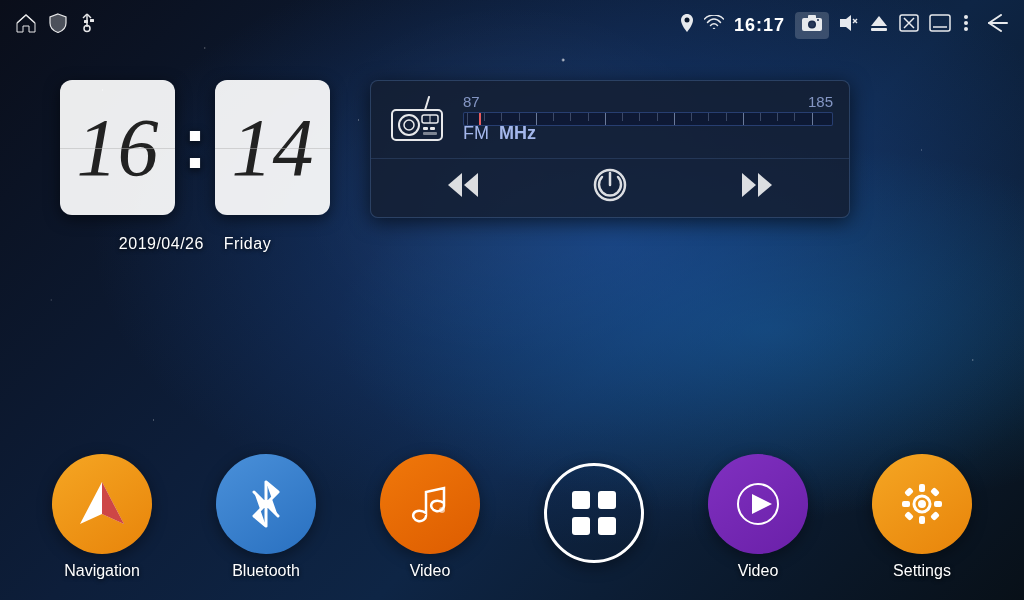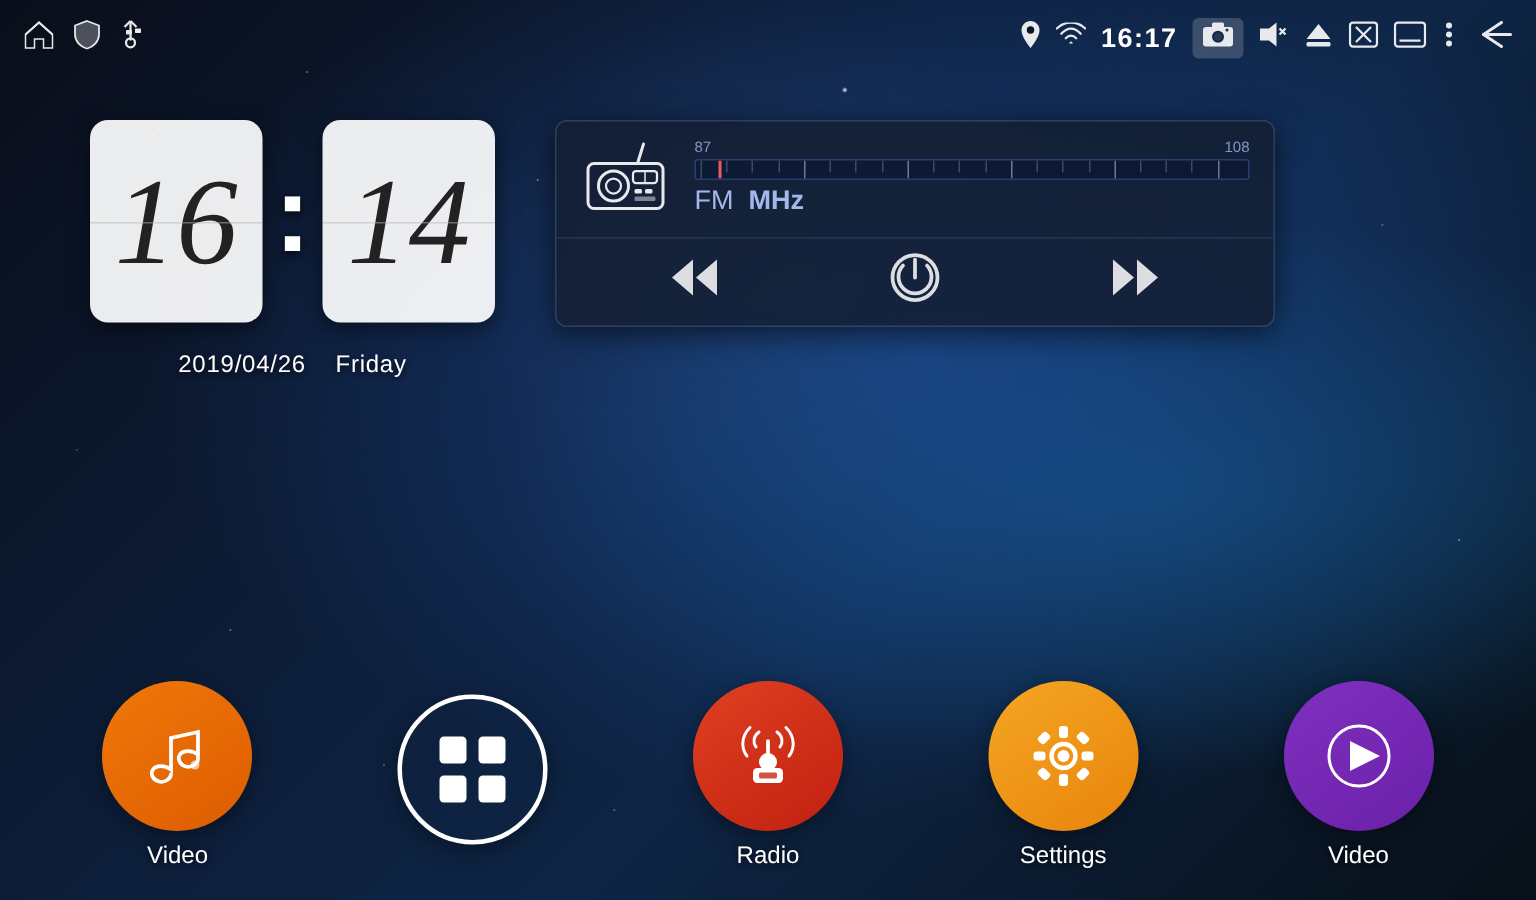--- a/index.html
+++ b/index.html
@@ -462,23 +462,23 @@
 
             <rect x="36" y="32" width="5" height="3" rx="1" fill="white"></rect>
             <rect x="43" y="32" width="5" height="3" rx="1" fill="white"></rect>
             <rect x="36" y="37" width="14" height="3" rx="1" fill="rgba(255,255,255,0.5)"></rect>
           </svg>
         </div>
 
         <div class="radio-freq-display">
 
           <div class="freq-scale">
-            <div style="display:flex; justify-content:space-between; color:rgba(180,200,255,0.7); font-size:10px; margin-bottom:2px;">
+            <div style="display:flex; justify-content:space-between; color:rgba(180,200,255,0.7); font-size:15px; margin-bottom:2px;">
               <span>87</span>
-              <span>108</span>
+              <span>185</span>
             </div>
             <div style="width:100%; height:14px; background:rgba(10,20,50,0.6); border:1px solid rgba(100,150,255,0.3); border-radius:2px; position:relative; overflow:hidden;">
 
               <div style="display:flex; height:100%; padding:0 3px;">
                 <div style="flex:1; border-left:1px solid rgba(200,220,255,0.25); height:100%;"></div>
                 <div style="flex:1; border-left:1px solid rgba(200,220,255,0.25); height:70%;"></div>
                 <div style="flex:1; border-left:1px solid rgba(200,220,255,0.25); height:70%;"></div>
                 <div style="flex:1; border-left:1px solid rgba(200,220,255,0.25); height:70%;"></div>
                 <div style="flex:1; border-left:1px solid rgba(200,220,255,0.5); height:100%;"></div>
                 <div style="flex:1; border-left:1px solid rgba(200,220,255,0.25); height:70%;"></div>
@@ -529,21 +529,38 @@
             <polygon points="18,14 4,2 4,26" fill="white"></polygon>
             <polygon points="34,14 20,2 20,26" fill="white"></polygon>
           </svg>
         </button>
       </div>
     </div>
   </div>
 
   <div class="apps-row">
 
-
+    <div class="app-item">
+      <div class="app-icon-circle icon-navigation">
+        <svg viewBox="0 0 52 52" fill="none" xmlns="http://www.w3.org/2000/svg">
+          <polygon points="26,4 48,46 26,36 4,46" fill="white"></polygon>
+          <polygon points="26,4 48,46 26,36" fill="rgba(200,50,50,0.9)"></polygon>
+        </svg>
+      </div>
+      <span class="app-label">Navigation</span>
+    </div>
+
+    <div class="app-item">
+      <div class="app-icon-circle icon-bluetooth">
+        <svg viewBox="0 0 52 52" fill="none" xmlns="http://www.w3.org/2000/svg">
+          <path d="M14 14 L38 38 M14 38 L38 14 M26 4 L26 48 M26 4 L38 14 L26 26 L38 38 M26 48 L14 38 L26 26 L14 14" stroke="white" stroke-width="3" stroke-linecap="round" stroke-linejoin="round"></path>
+        </svg>
+      </div>
+      <span class="app-label">Bluetooth</span>
+    </div>
 
     <div class="app-item">
       <div class="app-icon-circle icon-music">
         <svg viewBox="0 0 52 52" fill="none" xmlns="http://www.w3.org/2000/svg">
           <path d="M22 38 C22 41 18 44 14 43 C10 42 8 38 10 35 C12 32 18 32 22 35 L22 14 L40 10 L40 28 C40 31 36 34 32 33 C28 32 26 28 28 25 C30 22 36 22 40 25" stroke="white" stroke-width="2.5" fill="none" stroke-linecap="round"></path>
 
           <circle cx="38" cy="32" r="3" fill="white" opacity="0.6"></circle>
         </svg>
       </div>
       <span class="app-label">Video</span>
@@ -555,35 +572,29 @@
 
           <rect x="6" y="6" width="18" height="18" rx="3" fill="white"></rect>
           <rect x="32" y="6" width="18" height="18" rx="3" fill="white"></rect>
           <rect x="6" y="32" width="18" height="18" rx="3" fill="white"></rect>
           <rect x="32" y="32" width="18" height="18" rx="3" fill="white"></rect>
         </svg>
       </div>
       <span class="app-label"></span>
     </div>
 
+
     <div class="app-item">
-      <div class="app-icon-circle icon-radio">
+      <div class="app-icon-circle icon-video">
         <svg viewBox="0 0 52 52" fill="none" xmlns="http://www.w3.org/2000/svg">
-
-          <circle cx="26" cy="30" r="6" fill="white"></circle>
-          <path d="M26 24 L26 16" stroke="white" stroke-width="2.5" stroke-linecap="round"></path>
-          <path d="M18 20 C16 17 16 13 20 10" stroke="white" stroke-width="2" fill="none" stroke-linecap="round"></path>
-          <path d="M34 20 C36 17 36 13 32 10" stroke="white" stroke-width="2" fill="none" stroke-linecap="round"></path>
-          <path d="M12 26 C8 21 8 13 14 7" stroke="white" stroke-width="2" fill="none" stroke-linecap="round"></path>
-          <path d="M40 26 C44 21 44 13 38 7" stroke="white" stroke-width="2" fill="none" stroke-linecap="round"></path>
-          <rect x="16" y="34" width="20" height="10" rx="3" fill="white"></rect>
-          <rect x="20" y="37" width="12" height="4" rx="1" fill="rgba(200,40,20,0.8)"></rect>
+          <circle cx="26" cy="26" r="20" stroke="white" stroke-width="2" fill="none"></circle>
+          <polygon points="20,16 20,36 40,26" fill="white"></polygon>
         </svg>
       </div>
-      <span class="app-label">Radio</span>
+      <span class="app-label">Video</span>
     </div>
 
     <div class="app-item">
       <div class="app-icon-circle icon-settings">
         <svg viewBox="0 0 52 52" fill="none" xmlns="http://www.w3.org/2000/svg">
 
           <circle cx="26" cy="26" r="8" stroke="white" stroke-width="3" fill="none"></circle>
           <circle cx="26" cy="26" r="4" fill="white"></circle>
 
           <rect x="23" y="6" width="6" height="8" rx="2" fill="white"></rect>
@@ -592,24 +603,14 @@
           <rect x="38" y="23" width="8" height="6" rx="2" fill="white"></rect>
           <rect x="10" y="10" width="6" height="8" rx="2" transform="rotate(45 13 14)" fill="white"></rect>
           <rect x="36" y="10" width="6" height="8" rx="2" transform="rotate(-45 39 14)" fill="white"></rect>
           <rect x="10" y="34" width="6" height="8" rx="2" transform="rotate(-45 13 38)" fill="white"></rect>
           <rect x="36" y="34" width="6" height="8" rx="2" transform="rotate(45 39 38)" fill="white"></rect>
         </svg>
       </div>
       <span class="app-label">Settings</span>
     </div>
 
-    <div class="app-item">
-      <div class="app-icon-circle icon-video">
-        <svg viewBox="0 0 52 52" fill="none" xmlns="http://www.w3.org/2000/svg">
-          <circle cx="26" cy="26" r="20" stroke="white" stroke-width="2" fill="none"></circle>
-          <polygon points="20,16 20,36 40,26" fill="white"></polygon>
-        </svg>
-      </div>
-      <span class="app-label">Video</span>
-    </div>
-
   </div>
 </div>
 
 </body></html>

